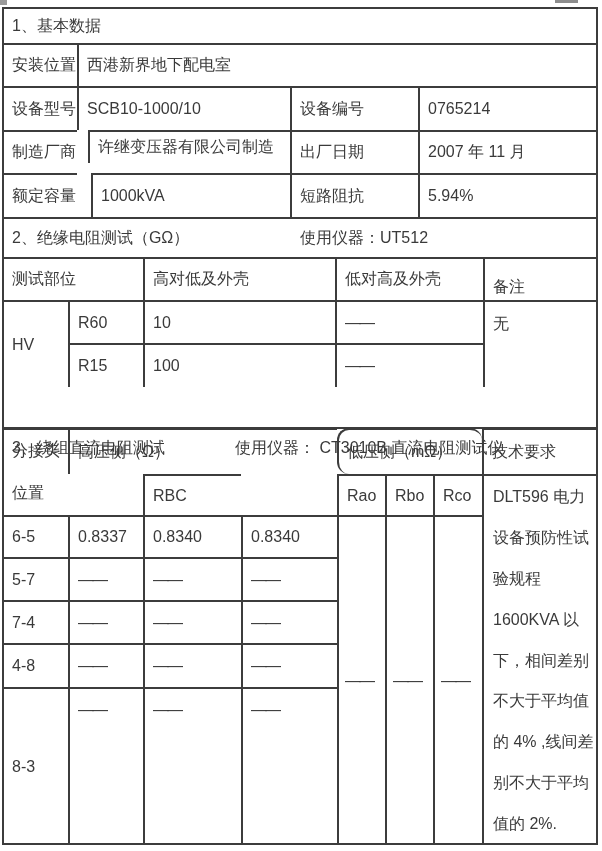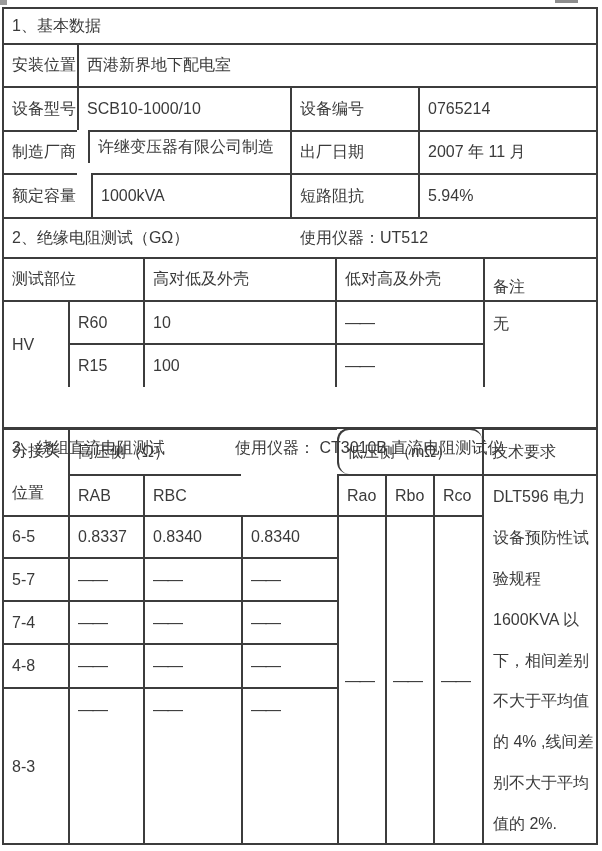--- a/index.html
+++ b/index.html
@@ -84,21 +84,20 @@
   </div>
 
   <div class="cell twoline" style="left:2px;top:428px;width:66px;height:87px;">
     <div class="ln">分接头</div>
     <div class="ln">位置</div>
   </div>
   <div class="cell" style="left:68px;top:428px;width:269px;height:46px;">高压侧（Ω）</div>
   <div class="cell" style="left:337px;top:428px;width:145px;height:46px;border-radius:12px;">低压侧（mΩ）</div>
   <div class="cell" style="left:482px;top:428px;width:116px;height:46px;">技术要求</div>
 
-  <div class="cell" style="left:68px;top:474px;width:75px;height:41px;">RAB</div>
   <div class="cell" style="left:143px;top:474px;width:98px;height:41px;">RBC</div>
   <div class="cell" style="left:337px;top:474px;width:48px;height:41px;">Rao</div>
   <div class="cell" style="left:385px;top:474px;width:48px;height:41px;">Rbo</div>
   <div class="cell" style="left:433px;top:474px;width:49px;height:41px;">Rco</div>
 
   <div class="cell techcell" style="left:482px;top:474px;width:116px;height:371px;">
     <div class="ln">DLT596 电力</div>
     <div class="ln">设备预防性试</div>
     <div class="ln">验规程</div>
     <div class="ln">1600KVA 以</div>

